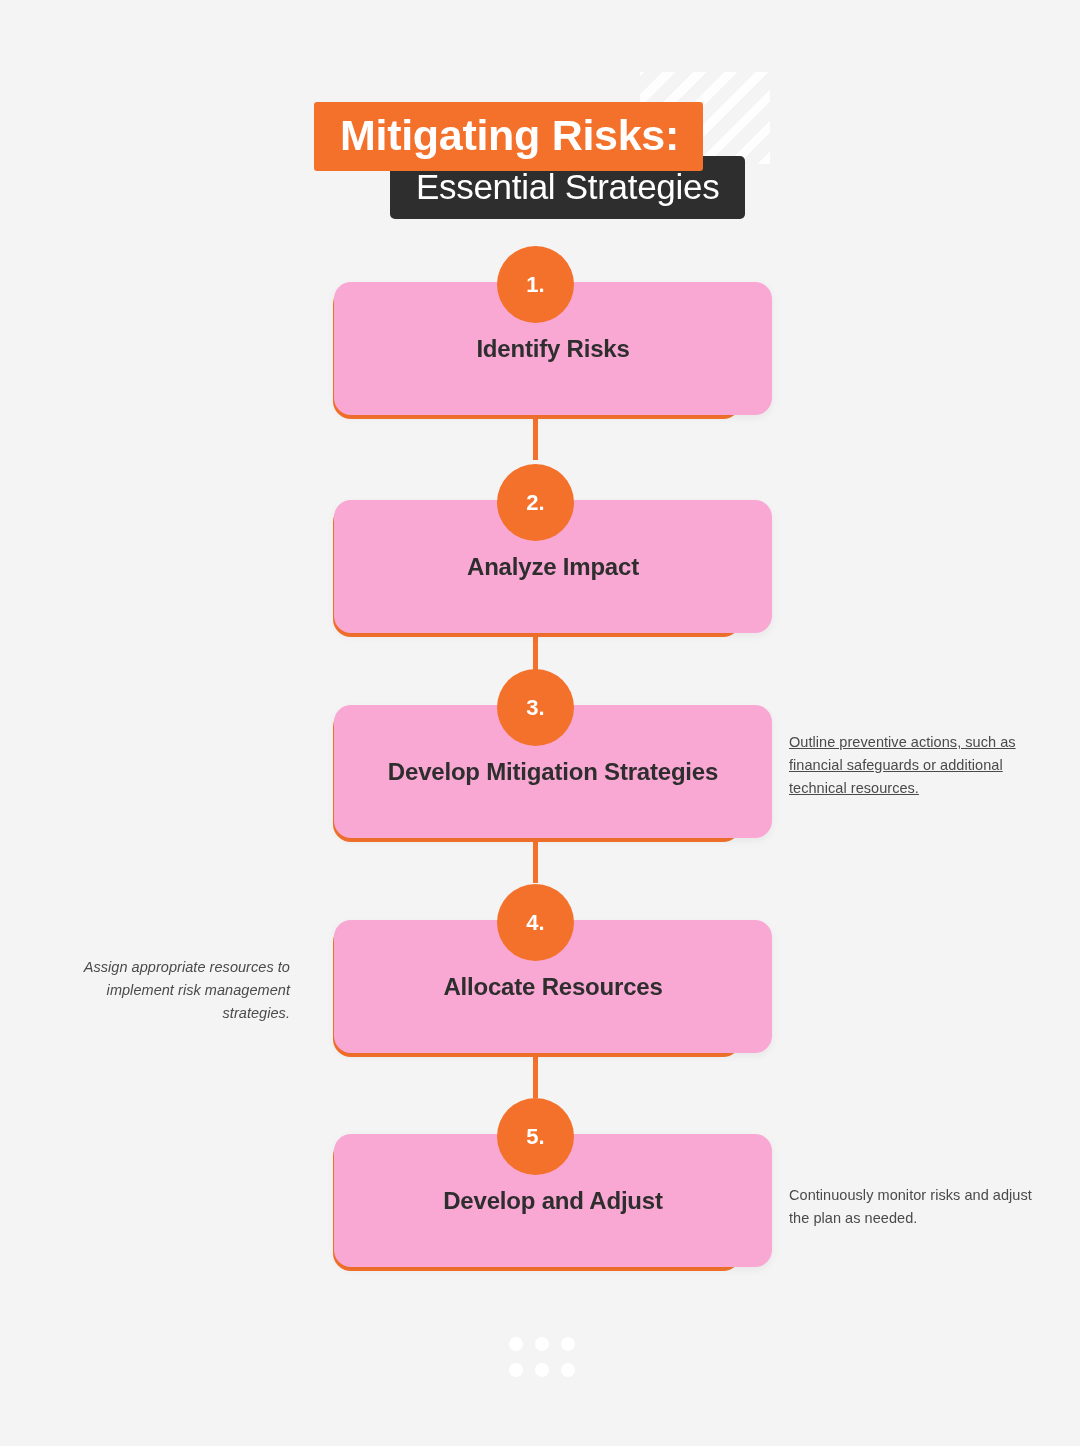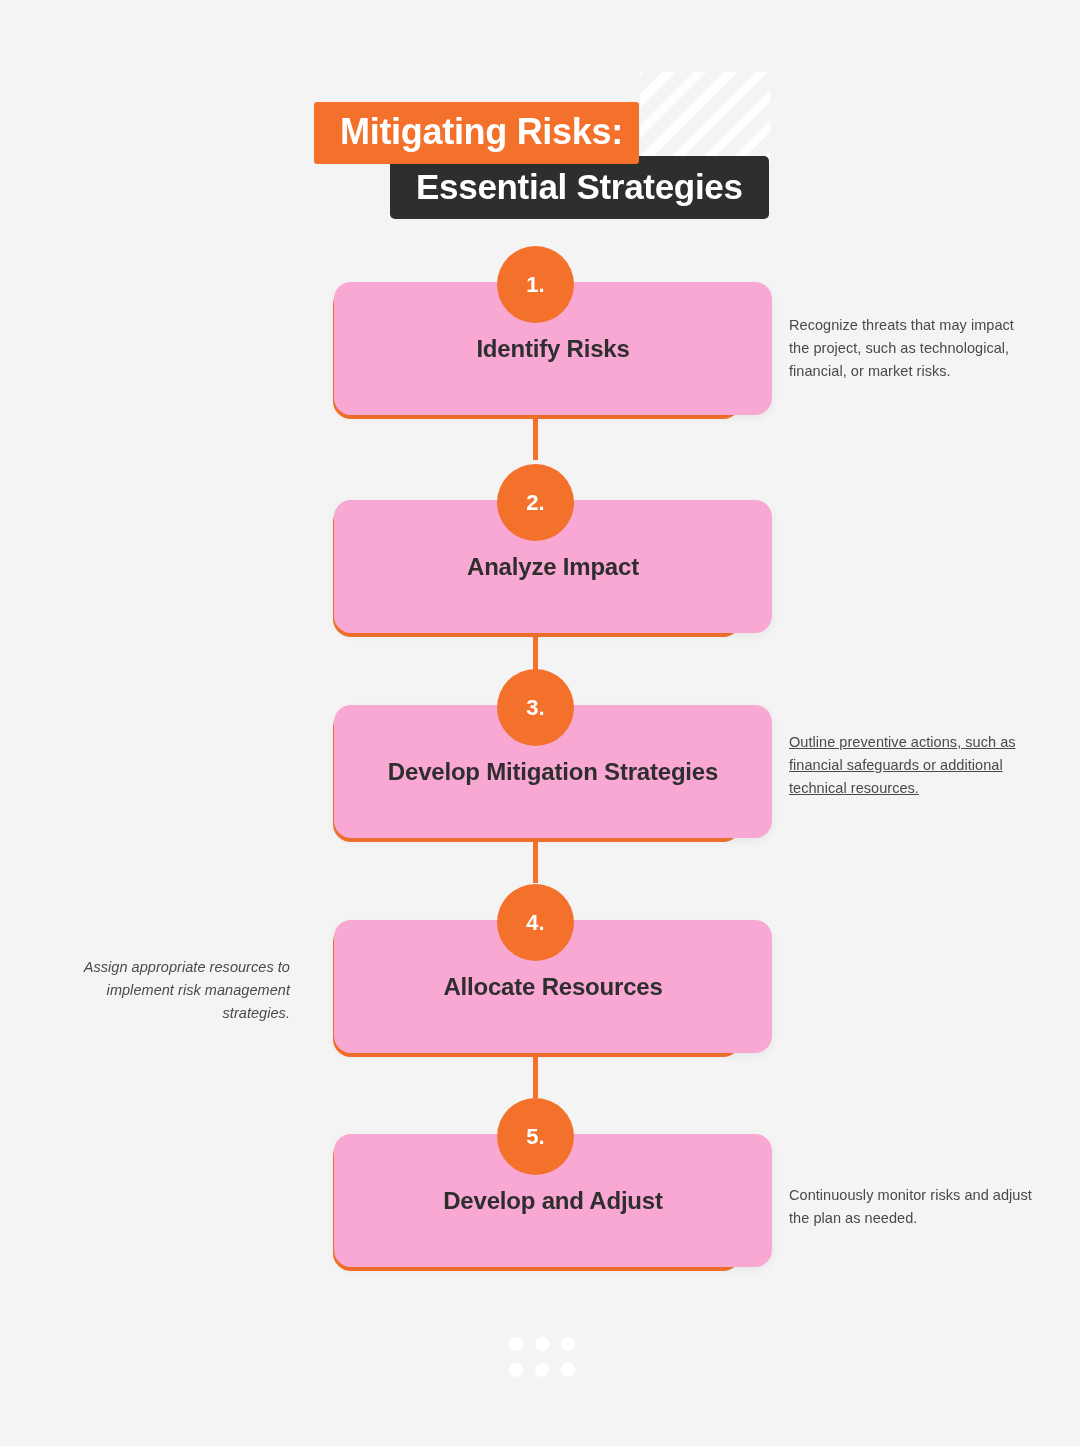--- a/index.html
+++ b/index.html
@@ -37,37 +37,37 @@
         #f4f4f4 9px, #f4f4f4 22px);
     opacity: 0.95;
   }
 
   .title-orange {
     position: absolute;
     left: 314px;
     top: 102px;
     background: #f4712c;
     color: #ffffff;
-    font-size: 36px;
+    font-size: 43px;
     font-weight: bold;
     letter-spacing: -0.3px;
-    padding: 12px 16px 14px 26px;
+    padding: 12px 24px 14px 26px;
     border-radius: 3px;
     line-height: 1;
     z-index: 3;
   }
 
   .title-dark {
     position: absolute;
     left: 390px;
     top: 156px;
     background: #2e2e2e;
     color: #ffffff;
     font-size: 35px;
-    font-weight: bold;
+    font-weight: normal;
     letter-spacing: -0.3px;
     padding: 13px 26px 15px 26px;
     border-radius: 5px;
     line-height: 1;
     z-index: 2;
   }
 
   
   .flow {
     position: absolute;
@@ -194,21 +194,20 @@
 </div>
 
 <div class="flow">
 
   <div class="step" style="top:0px;">
     <div class="card-shadow"></div>
     <div class="card">
       <div class="card-title">Identify Risks</div>
     </div>
     <div class="badge">1.</div>
-    <div class="desc desc-right" style="top:78px;">Recognize threats that may impact the project, such as technological, financial, or market risks.</div>
   </div>
   <div class="connector" style="top:182px;"></div>
 
   <div class="step" style="top:218px;">
     <div class="card-shadow"></div>
     <div class="card">
       <div class="card-title">Analyze Impact</div>
     </div>
     <div class="badge">2.</div>
   </div>

